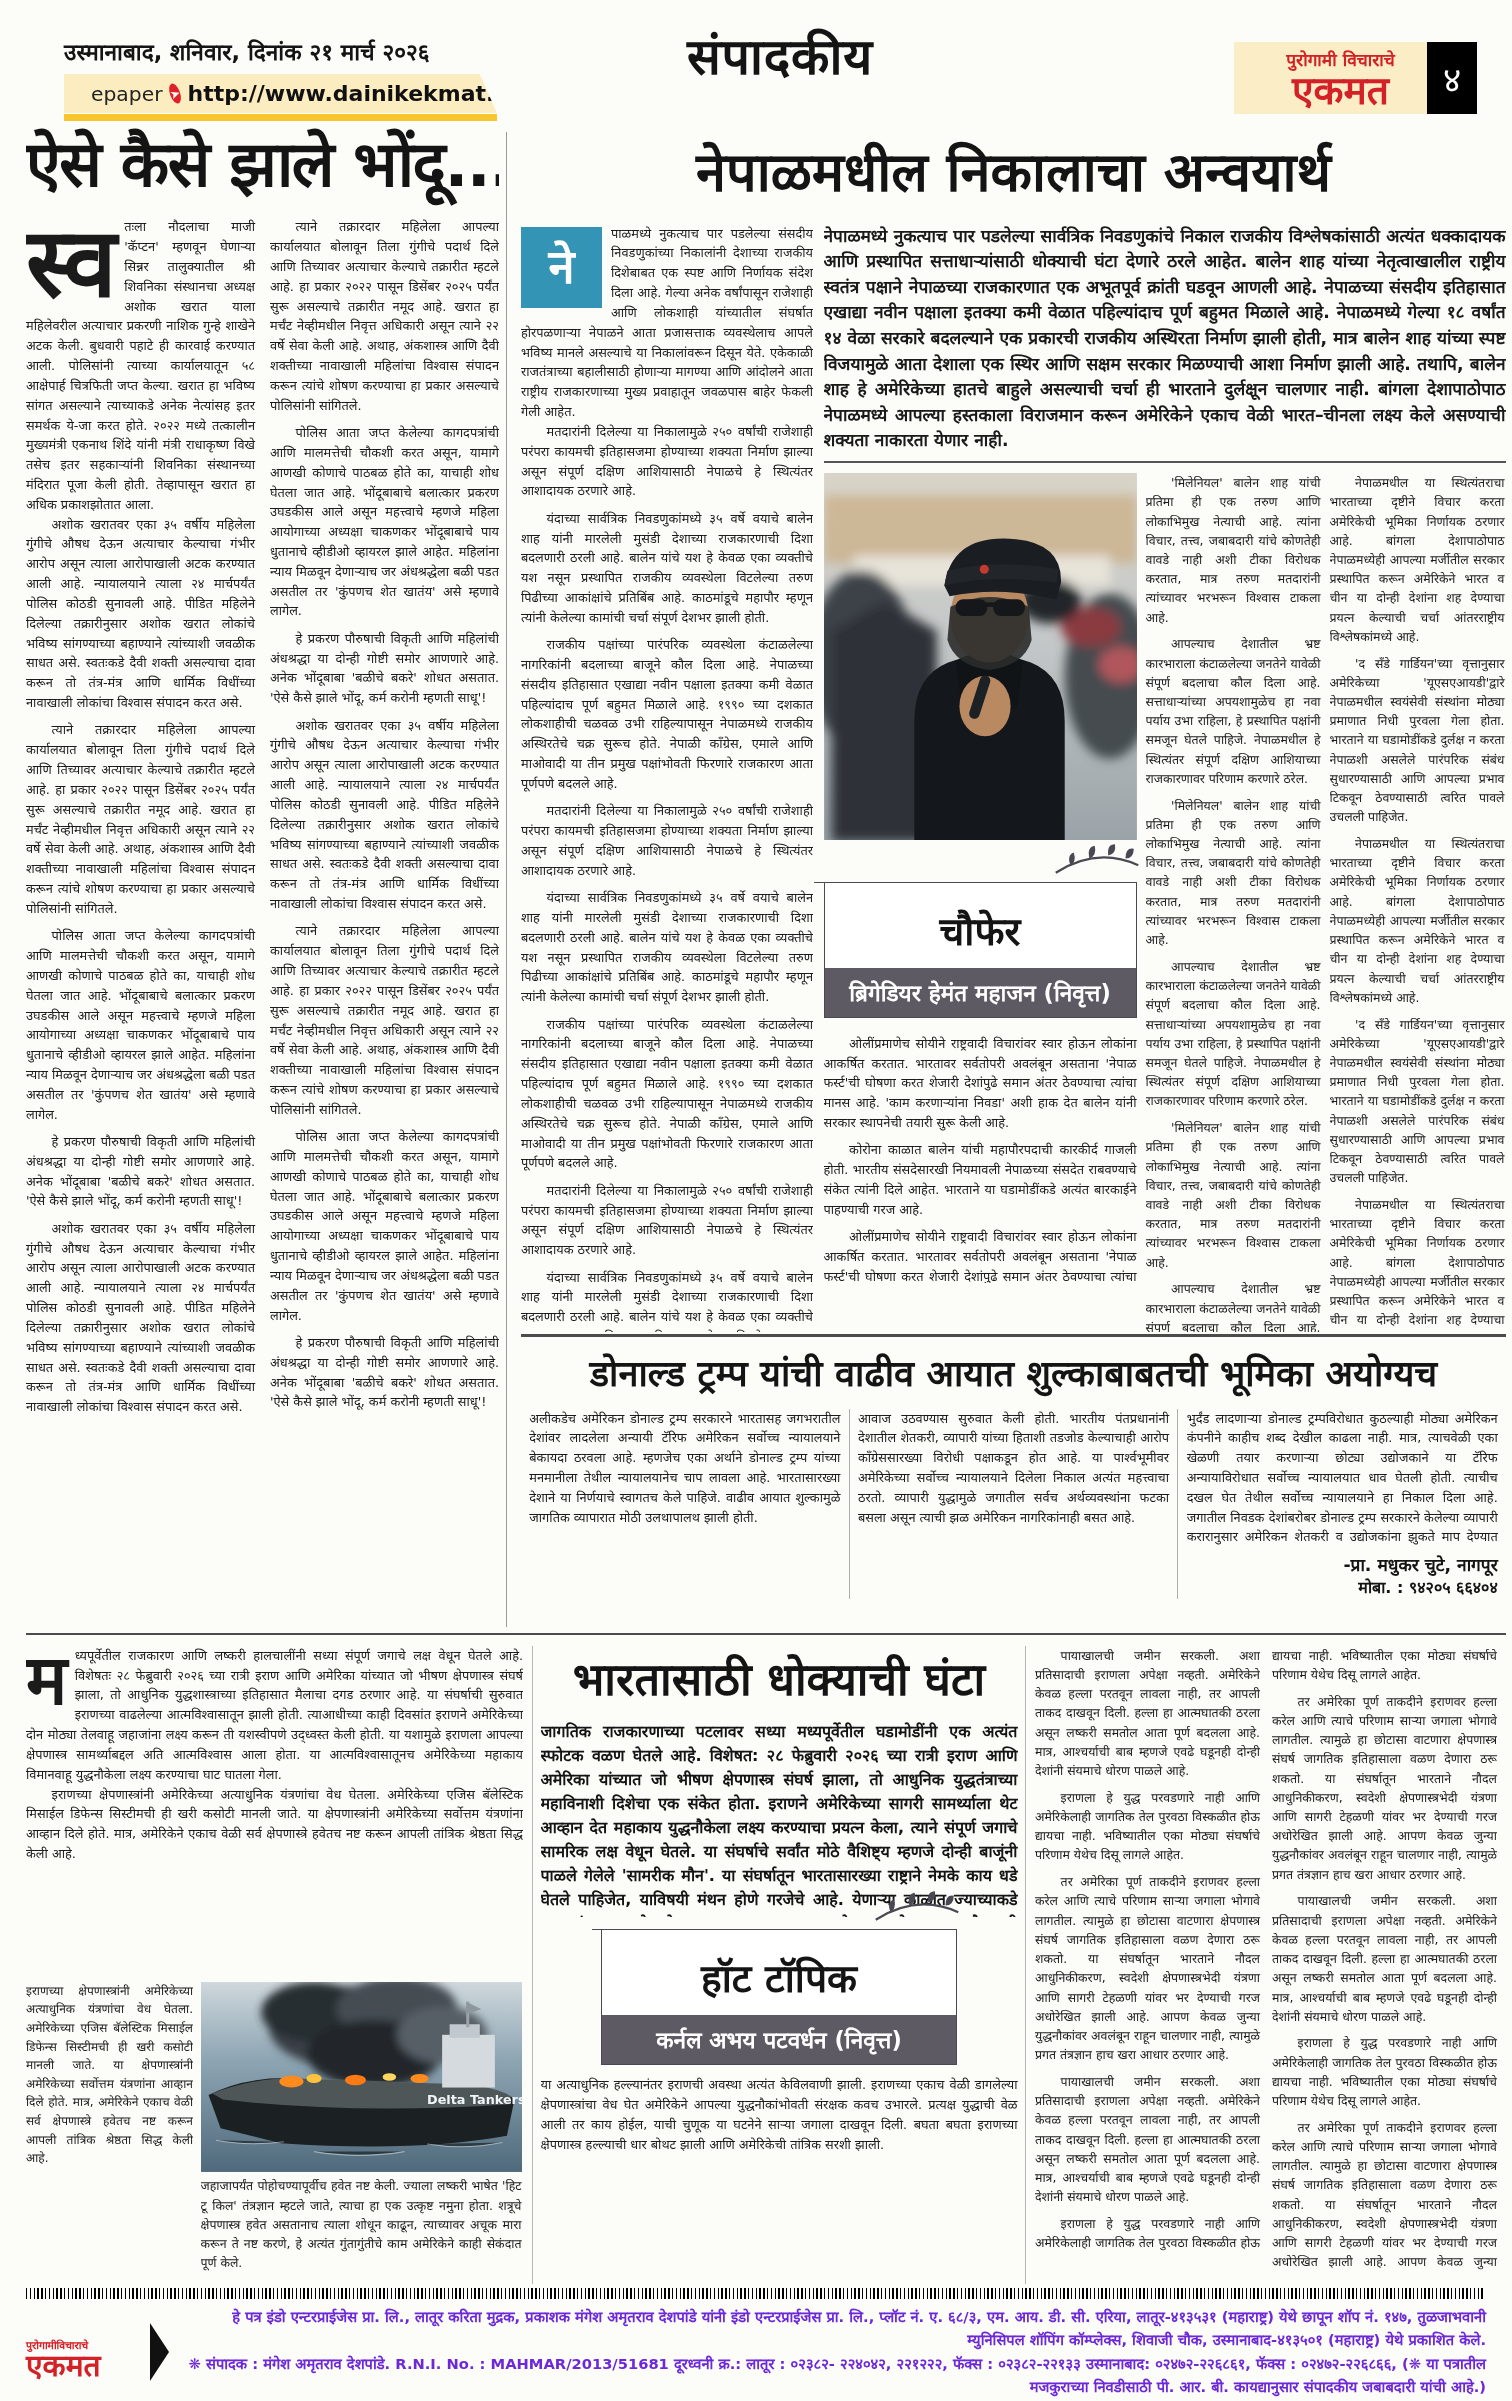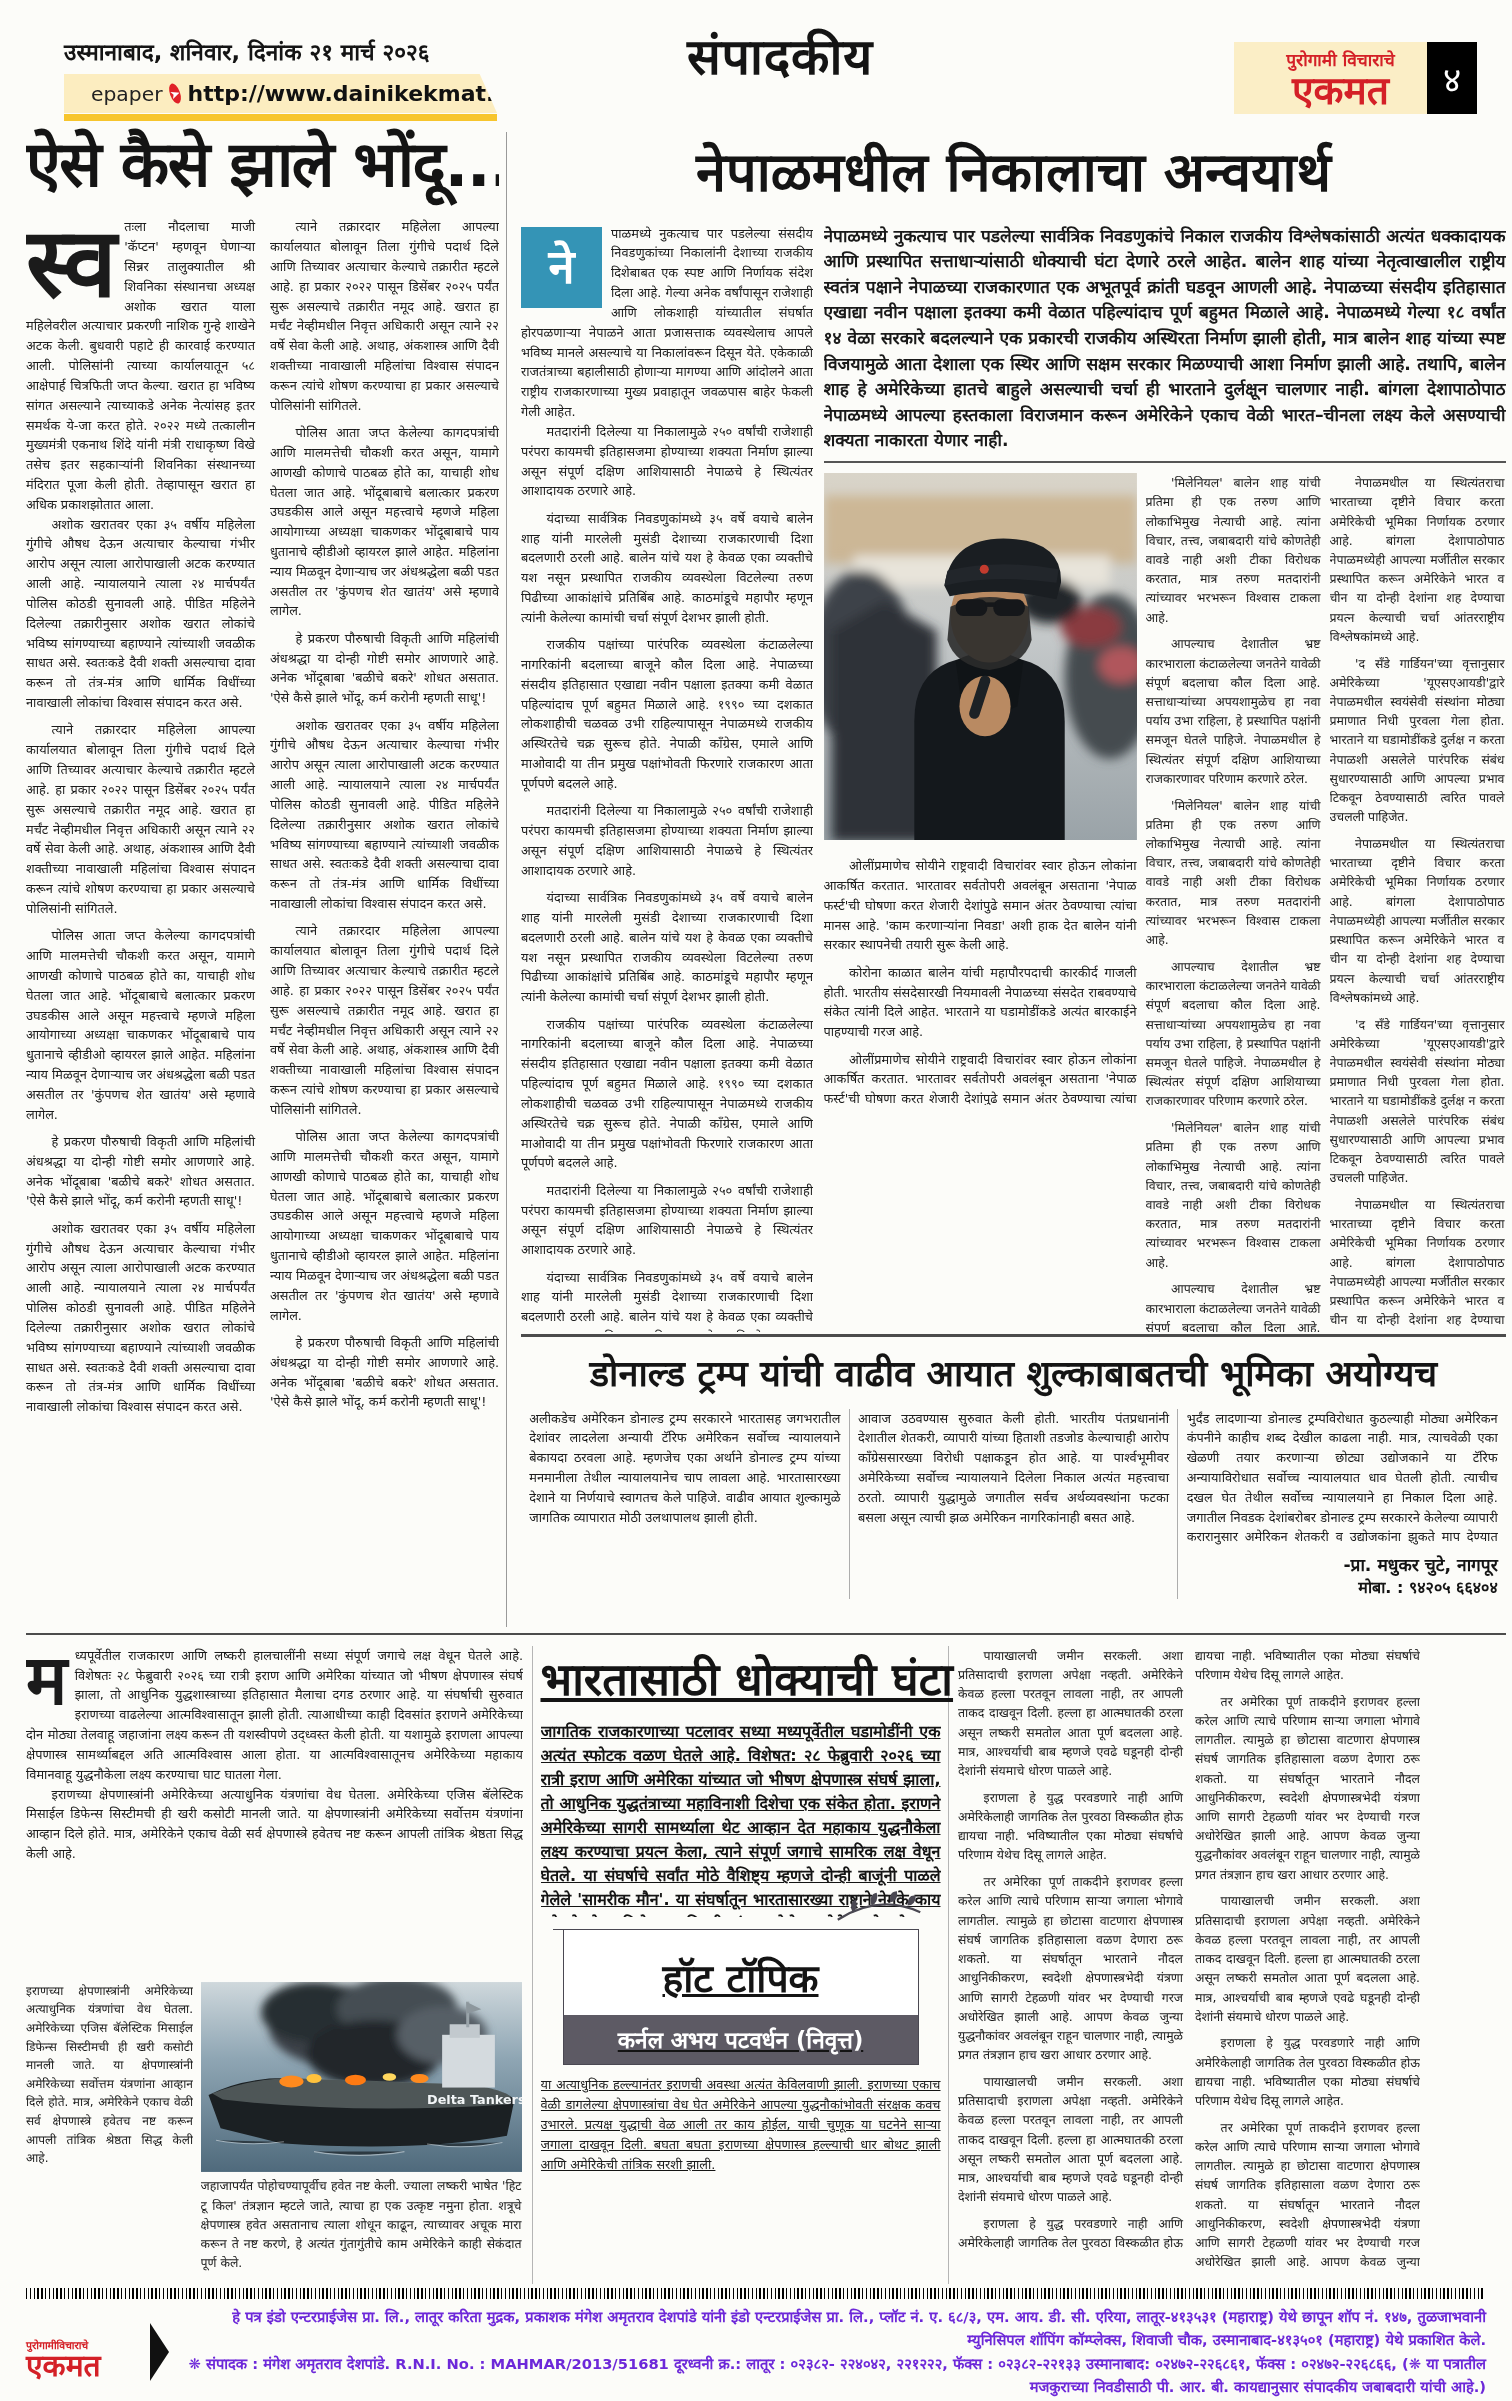--- a/index.html
+++ b/index.html
@@ -63,21 +63,21 @@
   .art-bharat{position:absolute;left:26px;top:1633px;width:1480px;height:652px;overflow:hidden;}
   .bharat-rule{height:2.3px;background:#4c4c4c;margin-bottom:10.5px;}
   .bharat-grid{display:flex;gap:9px;}
   .bharat-A{width:497px;}
   .bharat-open{height:336px;overflow:hidden;}
   .bharat-A-row{display:flex;gap:7.5px;}
   .bharat-narrow{width:167px;height:301px;overflow:hidden;font-size:12px;}
   .ship-stack{width:321px;}
   .ship-photo{width:321px;height:190px;display:block;}
   .ship-under{height:108px;overflow:hidden;margin-top:4.5px;font-size:12.4px;}
-  .bharat-B{width:417px;border-left:0.8px solid #b5b5b5;border-right:0.8px solid #b5b5b5;padding:0 7.5px;box-sizing:border-box;text-decoration:underline;}
+  .bharat-B{width:494px;border-left:0.8px solid #b5b5b5;border-right:0.8px solid #b5b5b5;padding:0 7.5px;box-sizing:border-box;}
   .bharat-headline{font-size:45px;font-weight:800;text-align:center;margin:1.5px 0 12px 0;white-space:nowrap;}
   .bharat-standfirst{font-size:16px;font-weight:700;line-height:1.5;text-align:justify;height:197px;overflow:hidden;}
   .capbox.hot{width:354px;margin:12px auto 10.5px auto;}
   .bharat-B-body{height:205px;overflow:hidden;}
   .bharat-C{width:462px;columns:2;column-gap:12px;height:637px;overflow:hidden;font-size:12.4px;}
   
   .footer{position:absolute;left:0;top:2288px;width:1512px;}
   .barcode{margin-left:26px;width:1459px;height:10.5px;
         background:repeating-linear-gradient(90deg,#000 0 1.5px,transparent 1.5px 3.8px);}
   .footer-row{margin:6px 26px 0 26px;display:flex;align-items:center;gap:10.5px;}
@@ -179,20 +179,29 @@
                 <path d="M160 150 q10 -70 95 -62 q62 6 60 58 l-6 22 q-76 -18 -142 -4 Z" fill="#1a1e22"></path>
                 <path d="M160 150 q60 -16 149 -4 l3 -18 q-80 -14 -148 2 Z" fill="#22262b"></path>
                 <circle cx="213" cy="128" r="6" fill="#c23b2e"></circle>
                 <rect x="175" y="168" width="42" height="22" rx="10" fill="#15171a"></rect>
                 <rect x="225" y="168" width="42" height="22" rx="10" fill="#15171a"></rect>
                 <rect x="214" y="172" width="14" height="6" fill="#15171a"></rect>
                 <ellipse cx="214" cy="310" rx="34" ry="40" fill="#b98a62"></ellipse>
                 <rect x="200" y="268" width="14" height="60" rx="7" fill="#1c2125" transform="rotate(18 207 298)"></rect>
               </g>
             </svg>
+            <div class="capbox">
+              <span class="bracket"></span>
+              <svg class="flourish" width="90" height="45" viewBox="0 0 120 60">
+                <path d="M5 45 Q60 10 115 35" stroke="#4a4852" stroke-width="3" fill="none"></path>
+                <path d="M25 36 q-6 -14 4 -18 q4 12 -4 18z M50 26 q-4 -15 7 -17 q3 13 -7 17z M75 22 q-2 -15 9 -15 q2 13 -9 15z M98 26 q0 -15 11 -13 q0 13 -11 13z" fill="#4a4852"></path>
+              </svg>
+              <div class="capbox-title">चौफेर</div>
+              <div class="capbox-name">ब्रिगेडियर हेमंत महाजन (निवृत्त)</div>
+            </div>
             <div class="under-photo jtext">
                 <p>ओलींप्रमाणेच सोयीने राष्ट्रवादी विचारांवर स्वार होऊन लोकांना आकर्षित करतात. भारतावर सर्वतोपरी अवलंबून असताना 'नेपाळ फर्स्ट'ची घोषणा करत शेजारी देशांपुढे समान अंतर ठेवण्याचा त्यांचा मानस आहे. 'काम करणाऱ्यांना निवडा' अशी हाक देत बालेन यांनी सरकार स्थापनेची तयारी सुरू केली आहे.</p>
                 <p>कोरोना काळात बालेन यांची महापौरपदाची कारकीर्द गाजली होती. भारतीय संसदेसारखी नियमावली नेपाळच्या संसदेत राबवण्याचे संकेत त्यांनी दिले आहेत. भारताने या घडामोडींकडे अत्यंत बारकाईने पाहण्याची गरज आहे.</p>
                 <p>ओलींप्रमाणेच सोयीने राष्ट्रवादी विचारांवर स्वार होऊन लोकांना आकर्षित करतात. भारतावर सर्वतोपरी अवलंबून असताना 'नेपाळ फर्स्ट'ची घोषणा करत शेजारी देशांपुढे समान अंतर ठेवण्याचा त्यांचा मानस आहे. 'काम करणाऱ्यांना निवडा' अशी हाक देत बालेन यांनी सरकार स्थापनेची तयारी सुरू केली आहे.</p>
               </div>
           </div>
           <div class="nepal-colC jtext">
               <p>'मिलेनियल' बालेन शाह यांची प्रतिमा ही एक तरुण आणि लोकाभिमुख नेत्याची आहे. त्यांना विचार, तत्त्व, जबाबदारी यांचे कोणतेही वावडे नाही अशी टीका विरोधक करतात, मात्र तरुण मतदारांनी त्यांच्यावर भरभरून विश्वास टाकला आहे.</p>
               <p>आपल्याच देशातील भ्रष्ट कारभाराला कंटाळलेल्या जनतेने यावेळी संपूर्ण बदलाचा कौल दिला आहे. सत्ताधाऱ्यांच्या अपयशामुळेच हा नवा पर्याय उभा राहिला, हे प्रस्थापित पक्षांनी समजून घेतले पाहिजे. नेपाळमधील हे स्थित्यंतर संपूर्ण दक्षिण आशियाच्या राजकारणावर परिणाम करणारे ठरेल.</p>
               <p>'मिलेनियल' बालेन शाह यांची प्रतिमा ही एक तरुण आणि लोकाभिमुख नेत्याची आहे. त्यांना विचार, तत्त्व, जबाबदारी यांचे कोणतेही वावडे नाही अशी टीका विरोधक करतात, मात्र तरुण मतदारांनी त्यांच्यावर भरभरून विश्वास टाकला आहे.</p>

